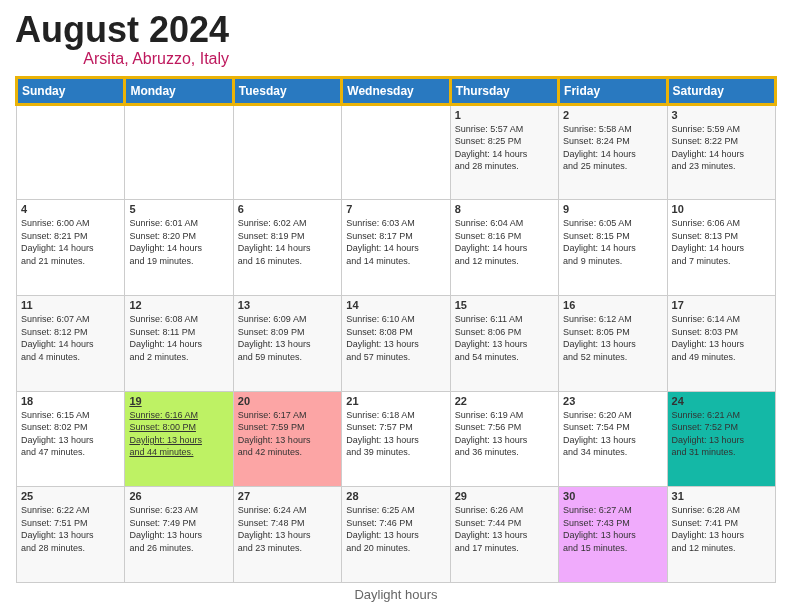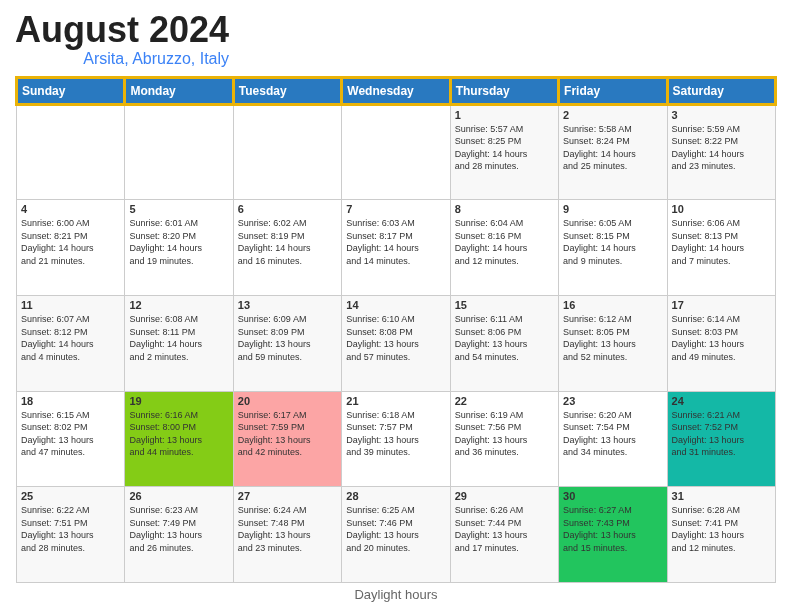--- a/index.html
+++ b/index.html
@@ -32,21 +32,21 @@
       text-align: right;
     }
     .main-title {
       font-size: 36px;
       font-weight: bold;
       color: #222;
       line-height: 1.1;
     }
     .subtitle {
       font-size: 16px;
-      color: #3b82f6;
+      color: #be185d;
       font-weight: normal;
     }
     .calendar {
       flex: 1;
       border: 1px solid #ccc;
       border-collapse: collapse;
       width: 100%;
       table-layout: fixed;
     }
     .calendar th {
@@ -264,21 +264,21 @@
           </td>
         </tr>
         <tr>
           <td style="background: rgb(255, 255, 255);">
             <span class="day-number">18</span>
             <div class="day-info" style="white-space: pre-line;">Sunrise: 6:15 AM
 Sunset: 8:02 PM
 Daylight: 13 hours
 and 47 minutes.</div>
           </td>
-          <td style="background: #84cc16;">
+          <td style="background: #bef264; text-decoration: underline;">
             <span class="day-number">19</span>
             <div class="day-info" style="white-space: pre-line;">Sunrise: 6:16 AM
 Sunset: 8:00 PM
 Daylight: 13 hours
 and 44 minutes.</div>
           </td>
           <td style="background: #fca5a5;">
             <span class="day-number">20</span>
             <div class="day-info" style="white-space: pre-line;">Sunrise: 6:17 AM
 Sunset: 7:59 PM
@@ -343,21 +343,21 @@
 Daylight: 13 hours
 and 20 minutes.</div>
           </td>
           <td style="background: rgb(248, 248, 248);">
             <span class="day-number">29</span>
             <div class="day-info" style="white-space: pre-line;">Sunrise: 6:26 AM
 Sunset: 7:44 PM
 Daylight: 13 hours
 and 17 minutes.</div>
           </td>
-          <td style="background: #22c55e;">
+          <td style="background: #f0abfc;">
             <span class="day-number">30</span>
             <div class="day-info" style="white-space: pre-line;">Sunrise: 6:27 AM
 Sunset: 7:43 PM
 Daylight: 13 hours
 and 15 minutes.</div>
           </td>
           <td style="background: rgb(248, 248, 248);">
             <span class="day-number">31</span>
             <div class="day-info" style="white-space: pre-line;">Sunrise: 6:28 AM
 Sunset: 7:41 PM

